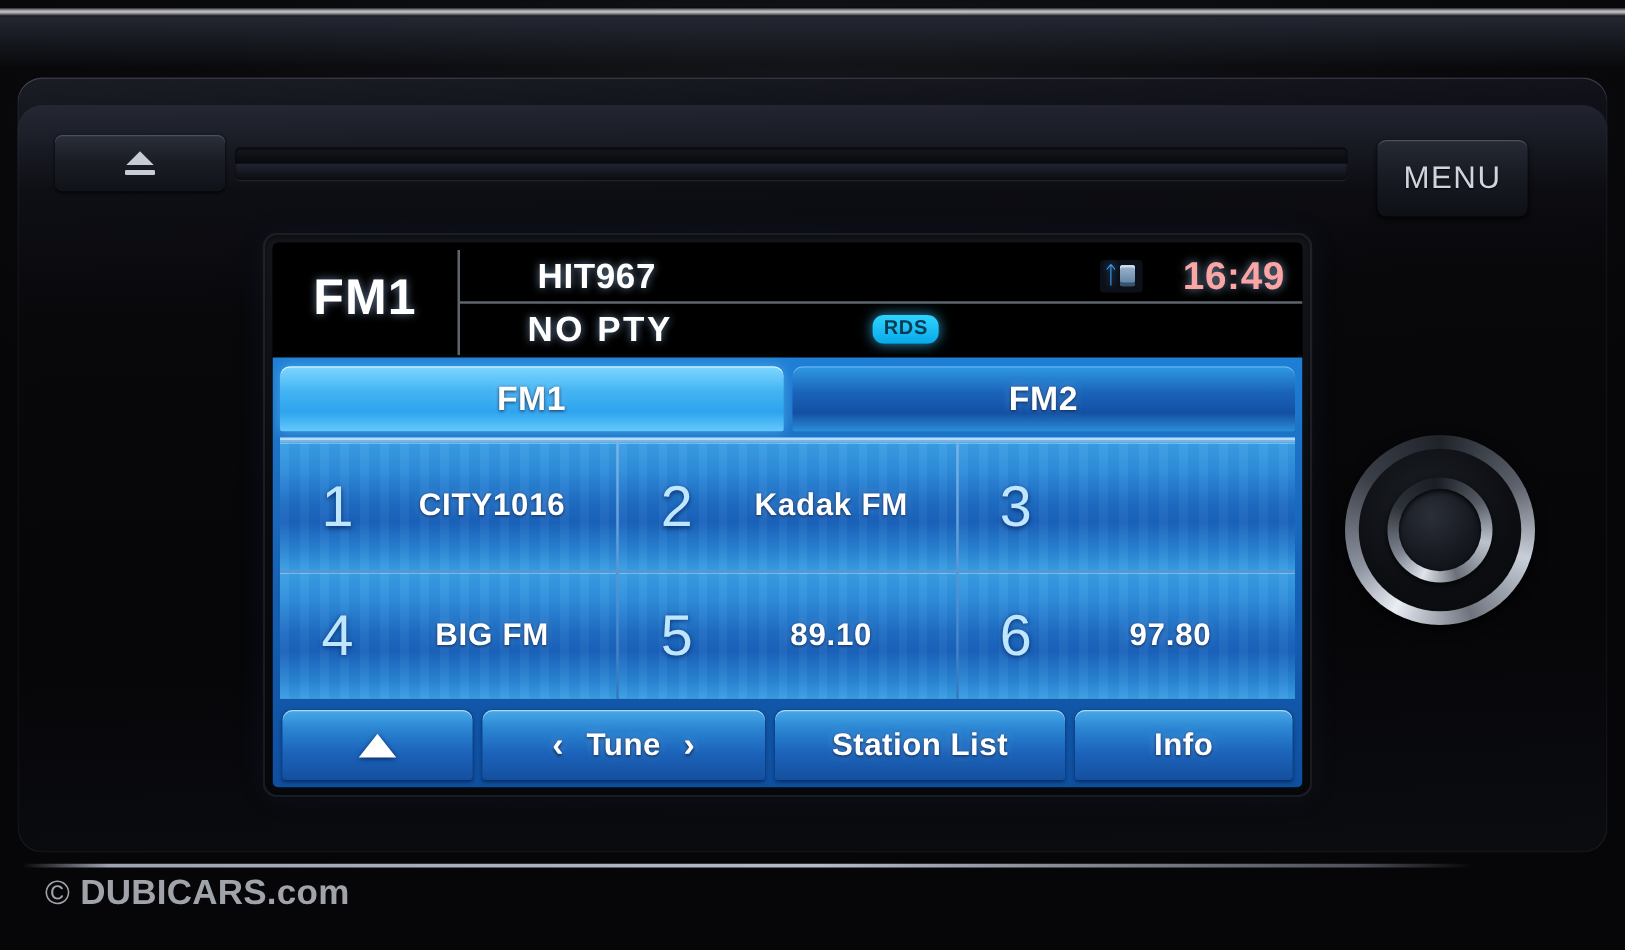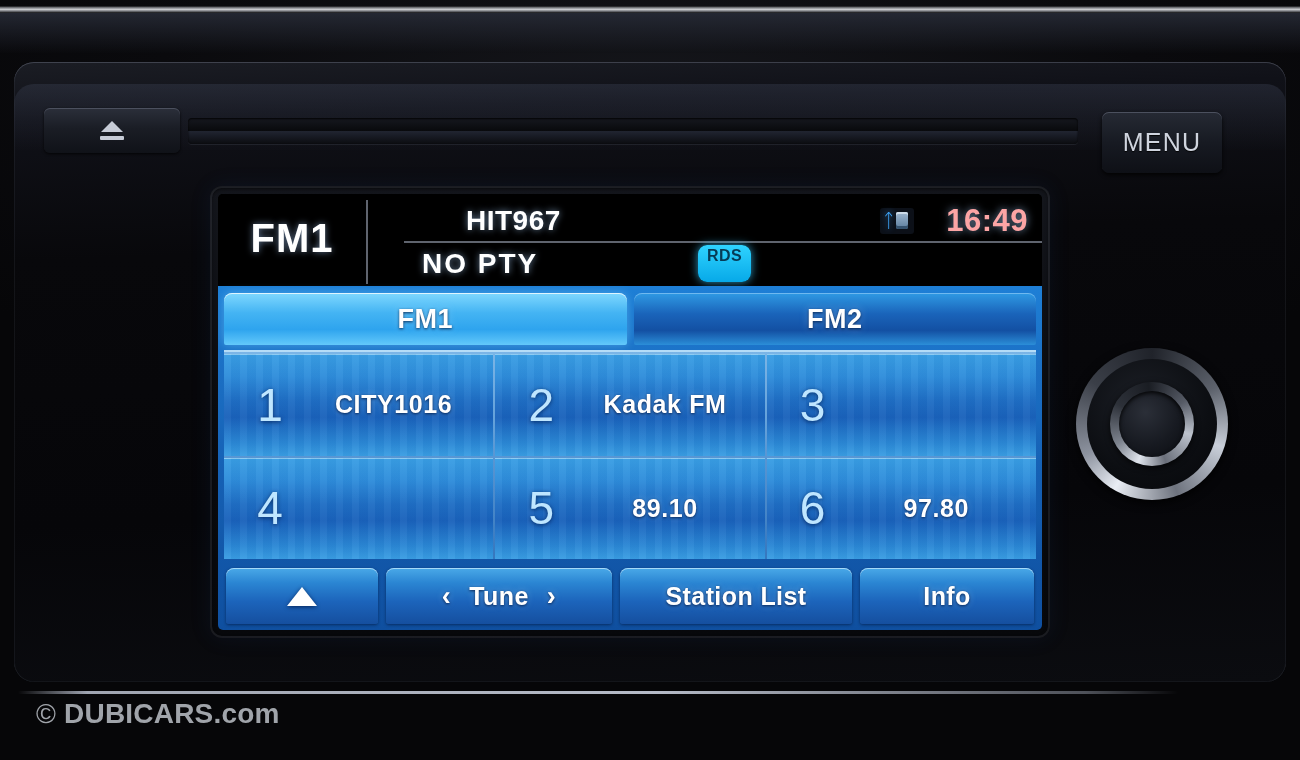--- a/index.html
+++ b/index.html
@@ -160,21 +160,21 @@
     flex: 1;
     display: flex; flex-direction: column;
     border-left: 2px solid #5f646e;
     margin: 6px 0 2px 0;
   }
   .status-row {
     position: relative;
     flex: 1;
     display: flex; align-items: center;
   }
-  .status-row.top { border-bottom: 2px solid #5f646e; margin-left: 36px; }
+  .status-row.top { border-bottom: 2px solid #5f646e; }
 
   .station-name {
     position: absolute;
     left: 62px;
     color: #fff;
     font-size: 28px;
     font-weight: bold;
     letter-spacing: 0.5px;
     text-shadow: 0 0 7px rgba(170,210,255,0.6);
   }
@@ -189,21 +189,21 @@
     padding-left: 48px;
   }
   .rds-badge {
     position: absolute;
     left: 330px;
     background: linear-gradient(180deg, #2fd3ff 0%, #07a9e8 100%);
     color: #063a55;
     font-size: 16px;
     font-weight: bold;
     letter-spacing: 0.5px;
-    padding: 2px 9px 17px 9px;
+    padding: 2px 9px 3px 9px;
     border-radius: 9px;
     box-shadow: 0 0 10px rgba(60,200,255,0.75);
   }
   .bt-icon {
     position: absolute;
     right: 128px;
     width: 34px; height: 26px;
     display: flex; align-items: center; gap: 2px;
     background: #0c1018;
     border-radius: 3px;
@@ -477,20 +477,21 @@
             <span class="preset-num">2</span>
             <span class="preset-name">Kadak FM</span>
           </div>
 
           <div class="preset">
             <span class="preset-num">3</span>
           </div>
 
           <div class="preset">
             <span class="preset-num">4</span>
+            <span class="preset-name">BIG FM</span>
           </div>
 
           <div class="preset">
             <span class="preset-num">5</span>
             <span class="preset-name">89.10</span>
           </div>
 
           <div class="preset">
             <span class="preset-num">6</span>
             <span class="preset-name">97.80</span>

